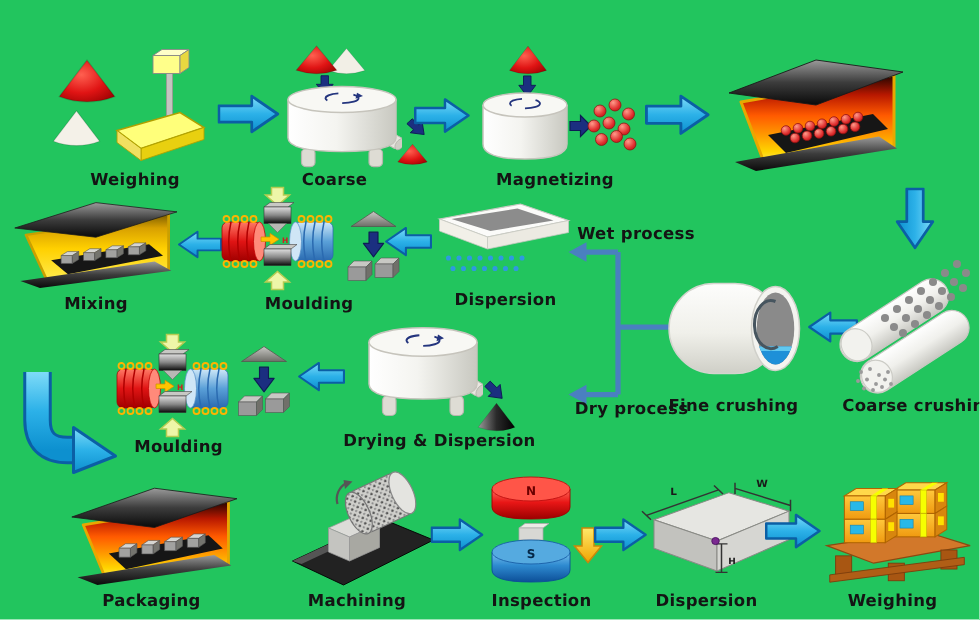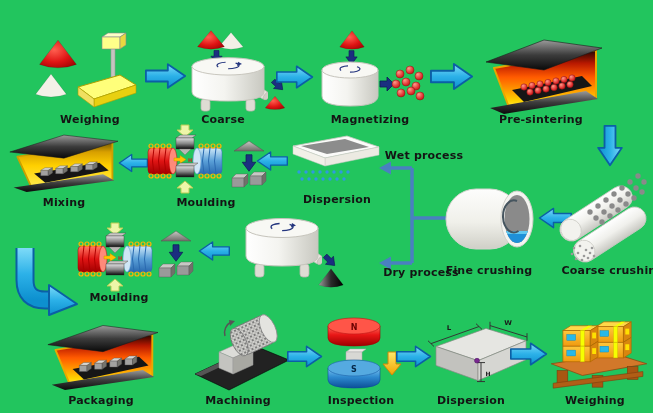--- a/index.html
+++ b/index.html
@@ -286,21 +286,20 @@
   </svg>
   <div class="lbl" style="left:370px;top:113px">Magnetizing</div>
 
   <svg class="abs" style="left:430px;top:62px" width="44" height="29" viewBox="0 0 46 30">
       <use href="#blockArrow"></use>
     </svg>
 
   <svg class="abs" style="left:484px;top:36px" width="118" height="78" viewBox="0 0 118 78">
       <use href="#furnC"></use>
     </svg>
-  <div class="lbl" style="left:541px;top:113px">Pre-sintering</div>
 
   <svg class="abs rot90" style="left:589px;top:132px" width="42" height="28" viewBox="0 0 46 30">
       <use href="#blockArrow"></use>
     </svg>
 
   <svg class="abs" style="left:8px;top:132px" width="110" height="60" viewBox="0 0 118 78" preserveAspectRatio="none">
       <use href="#furnY"></use>
     </svg>
   <div class="lbl" style="left:64px;top:196px">Mixing</div>
 
@@ -436,20 +435,21 @@
 
   <svg class="abs flip" style="left:198px;top:240px" width="32" height="22" viewBox="0 0 46 30">
       <use href="#blockArrow"></use>
     </svg>
 
   <svg class="abs" style="left:242px;top:216px" width="102" height="80" viewBox="0 0 102 80">
     <use href="#mixTank" x="0" y="0" width="80" height="62"></use>
     <use href="#navyArrow" width="13" height="15" transform="translate(78,44) rotate(-45)"></use>
     <use href="#cone" x="76" y="52" width="26" height="20" fill="url(#blkG)"></use>
   </svg>
+  <div class="lbl" style="left:293px;top:287px">Drying &amp; Dispersion</div>
 
   <svg class="abs" style="left:46px;top:322px" width="112" height="68" viewBox="0 0 118 78" preserveAspectRatio="none">
       <use href="#furnS"></use>
     </svg>
   <div class="lbl" style="left:101px;top:394px">Packaging</div>
 
   <svg class="abs" style="left:195px;top:318px" width="95" height="74" viewBox="0 0 95 74">
     <polygon points="0,56 60,28 94,42 34,72" fill="#222" stroke="#000" stroke-width=".6"></polygon>
     <polygon points="0,56 60,28 66,30 6,58" fill="#555"></polygon>
     <polygon points="24,34 44,25 58,31 38,40" fill="#dcdcd8" stroke="#999" stroke-width=".5"></polygon>

